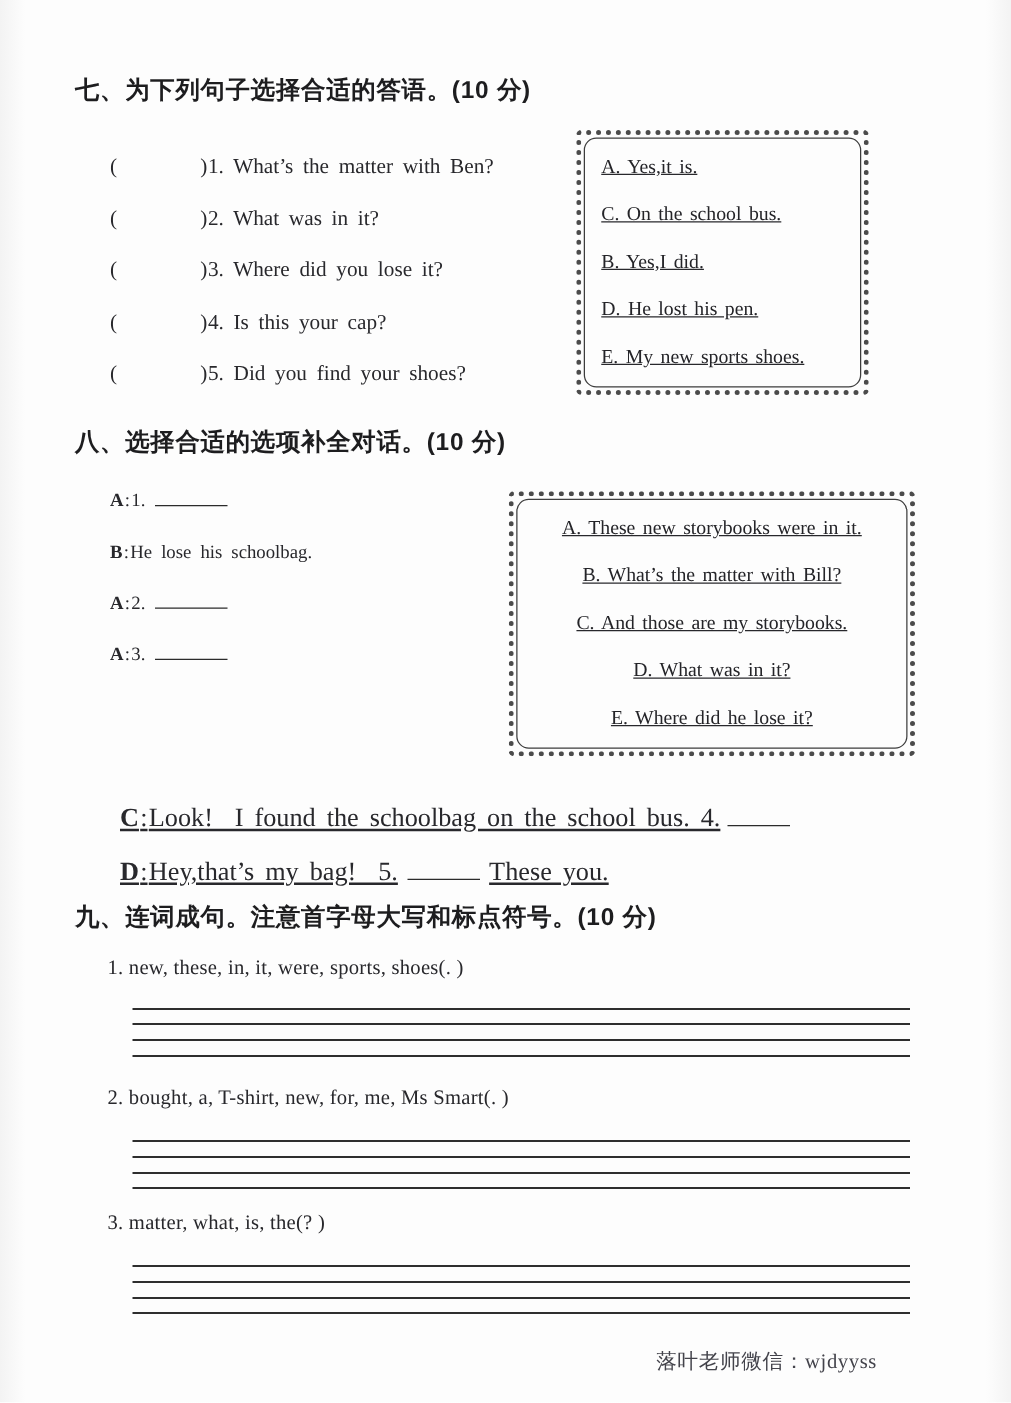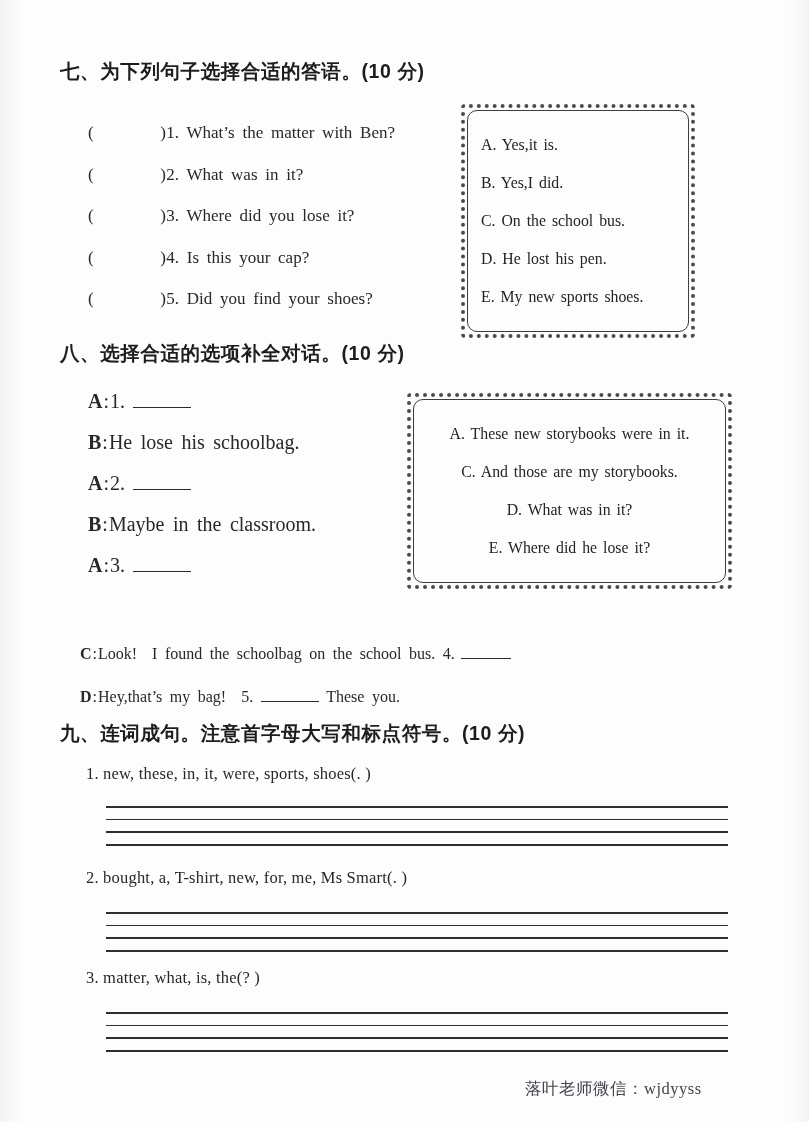--- a/index.html
+++ b/index.html
@@ -28,31 +28,32 @@
   }
   #h7 { top: 58px; }
   #h8 { top: 340px; }
   #h9 { top: 720px; }
 
   .qlist { position: absolute; left: 88px; top: 112px; }
   .qrow  { line-height: 41.6px; font-size: 17px; word-spacing: 3.5px; white-space: pre; }
   .paren { white-space: pre; letter-spacing: 0.5px; }
 
   .dlist { position: absolute; left: 88px; top: 381px; }
-  .drow  { line-height: 41px; font-size: 20px; word-spacing: 3.5px; white-space: pre; }
+  .drow  { line-height: 41px; font-size: 15px; word-spacing: 3.5px; white-space: pre; }
   .spk   { font-weight: 700; }
   .colon { margin: 0 1px; }
 
   .inline-row {
     position: absolute;
-    left: 80px;
-    font-size: 16px;
+    left: 96px;
+    font-size: 21px;
     word-spacing: 3.5px;
     white-space: pre;
     line-height: 26px;
+    text-decoration: underline;
   }
   #row-c { top: 641px; }
   #row-d { top: 684px; }
 
   .blank {
     display: inline-block;
     width: 58px;
     height: 13px;
     border-bottom: 1.7px solid #2b2b2b;
     margin-left: 8px;
@@ -63,21 +64,22 @@
   .fancy {
     position: absolute;
     border: 4px dotted #4b4b4b;
     border-radius: 4px;
     background: #fdfdfd;
   }
   .fancy-inner {
     border: 1.5px solid #3d3d3d;
     border-radius: 10px;
     margin: 2px;
-    padding: 15px 13px;
+    padding: 4px 13px;
+    text-decoration: underline;
   }
   #box1 { left: 461px; top: 104px; width: 234px; }
   #box2 { left: 407px; top: 393px; width: 325px; text-align: center; }
   .opt {
     line-height: 38px;
     font-size: 15.8px;
     word-spacing: 2px;
     white-space: nowrap;
     color: #242428;
   }
@@ -129,40 +131,40 @@
     <div class="qrow"><span class="paren">(        )</span><span>1. What’s the matter with Ben?</span></div>
     <div class="qrow"><span class="paren">(        )</span><span>2. What was in it?</span></div>
     <div class="qrow"><span class="paren">(        )</span><span>3. Where did you lose it?</span></div>
     <div class="qrow"><span class="paren">(        )</span><span>4. Is this your cap?</span></div>
     <div class="qrow"><span class="paren">(        )</span><span>5. Did you find your shoes?</span></div>
   </div>
 
   <div class="fancy" id="box1">
     <div class="fancy-inner">
       <div class="opt">A. Yes,it is.</div>
+      <div class="opt">C. On the school bus.</div>
       <div class="opt">B. Yes,I did.</div>
-      <div class="opt">C. On the school bus.</div>
       <div class="opt">D. He lost his pen.</div>
       <div class="opt">E. My new sports shoes.</div>
     </div>
   </div>
 
   <div class="heading" id="h8">八、选择合适的选项补全对话。(10 分)</div>
 
   <div class="dlist">
     <div class="drow"><span class="spk">A</span><span class="colon">:</span><span>1.</span><span class="blank"></span></div>
     <div class="drow"><span class="spk">B</span><span class="colon">:</span><span>He lose his schoolbag.</span></div>
     <div class="drow"><span class="spk">A</span><span class="colon">:</span><span>2.</span><span class="blank"></span></div>
-    <div class="drow"><span class="spk">B</span><span class="colon">:</span><span>Maybe in the classroom.</span></div>
     <div class="drow"><span class="spk">A</span><span class="colon">:</span><span>3.</span><span class="blank"></span></div>
   </div>
 
   <div class="fancy" id="box2">
     <div class="fancy-inner">
       <div class="opt">A. These new storybooks were in it.</div>
+      <div class="opt">B. What’s the matter with Bill?</div>
       <div class="opt">C. And those are my storybooks.</div>
       <div class="opt">D. What was in it?</div>
       <div class="opt">E. Where did he lose it?</div>
     </div>
   </div>
 
   <div class="inline-row" id="row-c"><span class="spk">C</span><span class="colon">:</span><span>Look!  I found the schoolbag on the school bus. 4.</span><span class="blank blank-sm"></span></div>
 
   <div class="inline-row" id="row-d"><span class="spk">D</span><span class="colon">:</span><span>Hey,that’s my bag!  5.</span><span class="blank"></span><span class="after-blank">These you.</span></div>
 

